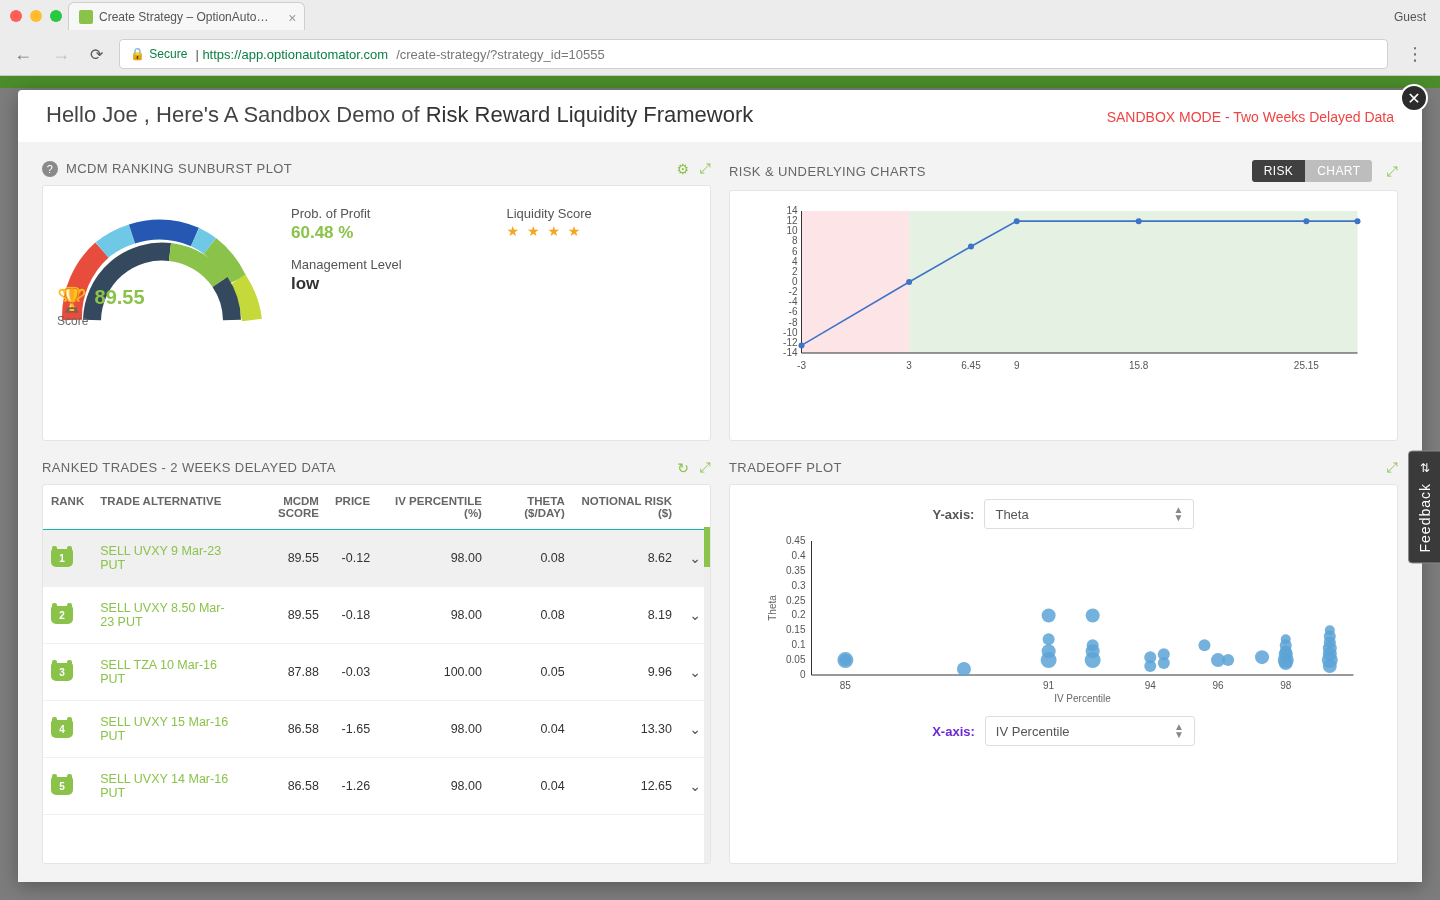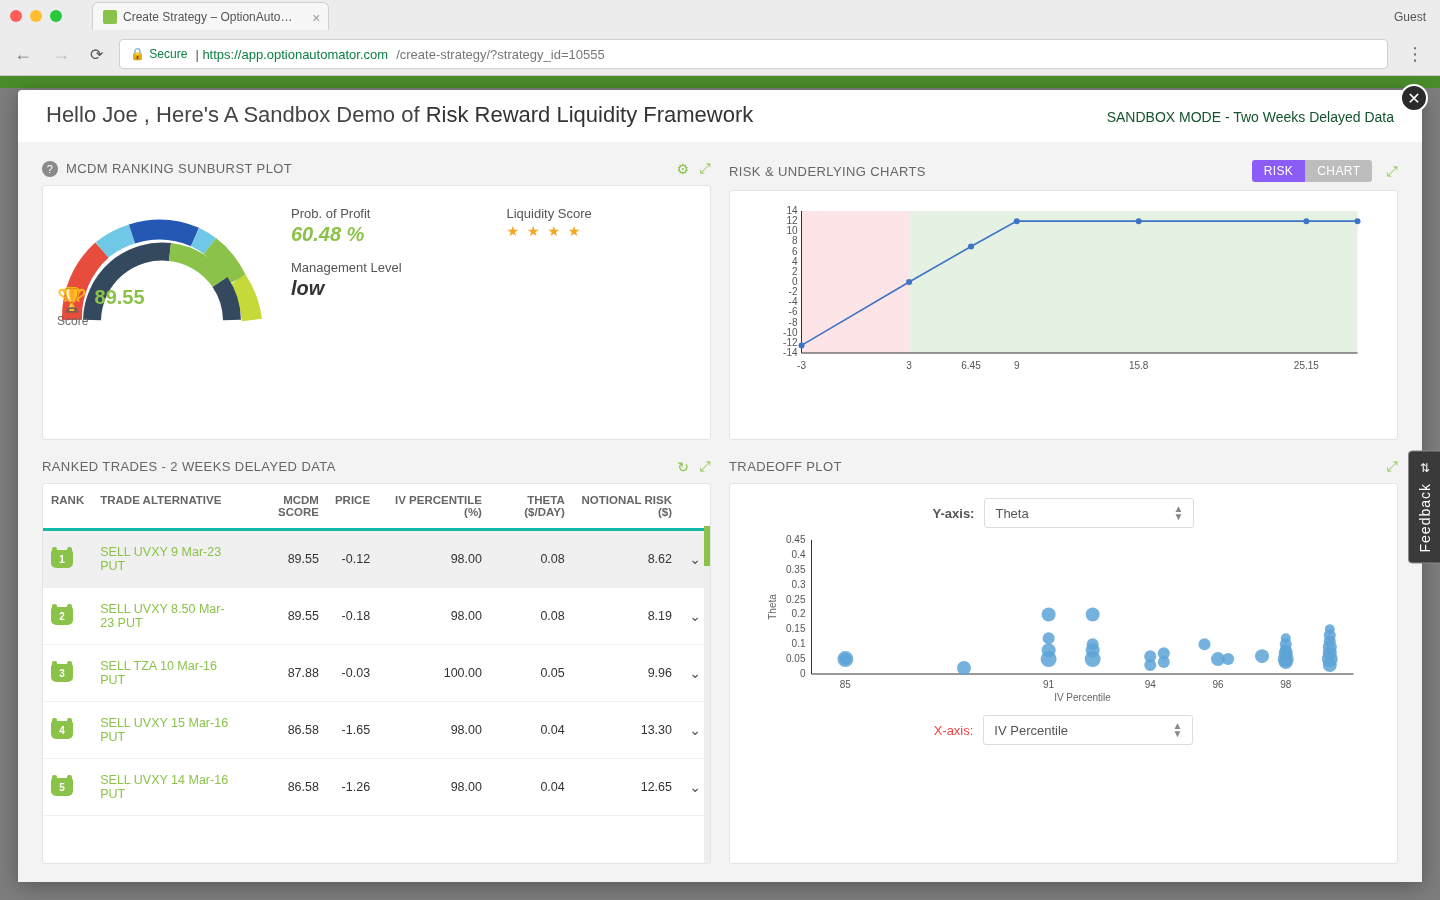--- a/index.html
+++ b/index.html
@@ -10,21 +10,21 @@
     height: 900px;
     overflow: hidden;
     font-size: 13px;
     color: #333;
   }
   
   .browser-chrome { background: #ececec; height: 76px; position: relative; border-bottom: 1px solid #c9c9c9; }
   .traffic-lights { position: absolute; left: 10px; top: 10px; display: flex; gap: 8px; }
   .tlight { width: 12px; height: 12px; border-radius: 50%; }
   .red { background: #ff5f57; } .yellow { background: #ffbd2e; } .green { background: #28c840; }
-  .tab-bar { position: absolute; left: 92px; top: 2px; display: flex; align-items: flex-end; }
+  .tab-bar { position: absolute; left: 68px; top: 2px; display: flex; align-items: flex-end; }
   .tab {
     background: #f7f7f7; border: 1px solid #cfcfcf; border-bottom: none;
     border-radius: 6px 6px 0 0; padding: 6px 36px 6px 10px; font-size: 12px;
     color: #555; position: relative; min-width: 200px; height: 28px;
     display: flex; align-items: center; gap: 6px;
   }
   .tab .favicon { width: 14px; height: 14px; background: #8bc34a; border-radius: 2px; display:inline-block; }
   .tab .tab-close { position: absolute; right: 8px; top: 7px; color: #999; font-size: 14px; }
   .guest { position: absolute; right: 14px; top: 10px; font-size: 12px; color: #555; }
   .nav-row { position: absolute; left: 0; right: 0; top: 32px; height: 44px; display: flex; align-items: center; padding: 0 10px; gap: 12px; }
@@ -52,21 +52,21 @@
   }
   .modal-close {
     position: absolute; right: -6px; top: -6px; width: 28px; height: 28px;
     background: #2b2b2b; color: #fff; border-radius: 50%;
     display: flex; align-items: center; justify-content: center; font-size: 16px;
     border: 2px solid #fff; cursor: pointer;
   }
   .modal-header { padding: 12px 28px 14px; display: flex; justify-content: space-between; align-items: baseline; }
   .modal-title { font-size: 22px; font-weight: 300; color: #444; }
   .modal-title strong { font-weight: 500; color: #333; }
-  .modal-subtitle { font-size: 14px; color: #14532d; }
+  .modal-subtitle { font-size: 14px; color: #ef4444; }
   .modal-body { flex: 1; background: #f3f3f3; padding: 18px 24px; overflow: hidden; position: relative; }
   .grid {
     display: grid;
     grid-template-columns: 1fr 1fr;
     grid-template-rows: auto auto;
     gap: 18px;
     height: 100%;
   }
   .panel { display: flex; flex-direction: column; min-width: 0; }
   .panel-head {
@@ -87,35 +87,35 @@
   
   .sun-row { display: flex; gap: 24px; align-items: flex-start; }
   .gauge-wrap { width: 210px; padding-top: 10px; }
   .gauge-wrap svg { display:block; margin: 0 auto; }
   .score-label { margin-top: -54px; }
   .score-trophy { font-size: 24px; }
   .score-val { color: #8bc34a; font-weight: 700; font-size: 20px; display: inline-block; margin-left: 4px; vertical-align: 4px; }
   .score-word { font-size: 12px; color: #666; }
   .metrics { display: grid; grid-template-columns: 1fr 1fr; gap: 14px 26px; flex: 1; padding-top: 6px; }
   .metric-label { font-size: 13px; color: #555; margin-bottom: 2px; }
-  .metric-value { font-size: 20px; font-weight: 700; font-style: italic; }
+  .metric-value { font-size: 17px; font-weight: 700; }
   .green-text { color: #8bc34a; }
   .stars { color: #f5a623; font-size: 14px; letter-spacing: 2px; }
 
   
   .toggle-pill { display: inline-flex; border-radius: 3px; overflow: hidden; font-size: 12px; }
   .toggle-pill span { padding: 4px 12px; background: #bdbdbd; color: #fff; cursor: pointer; }
-  .toggle-pill span.active { background: #8b5cf6; }
+  .toggle-pill span.active { background: #404040; }
 
   
   .table-wrap { background:#fff; border:1px solid #e4e4e4; border-radius:3px; flex:1; overflow:hidden; position:relative; }
   table { width: 100%; border-collapse: collapse; font-size: 12.5px; }
   thead th {
     text-align: left; font-weight: 600; color: #666; padding: 10px 8px 10px;
-    border-bottom: 3px solid #14b8a6; vertical-align: top; font-size: 11.5px;
+    border-bottom: 1px solid #14b8a6; vertical-align: top; font-size: 11.5px;
   }
   tbody td { padding: 14px 8px; border-bottom: 1px solid #f0f0f0; vertical-align: middle; }
   tbody tr.sel { background: #f0f0f0; }
   .rank-badge {
     display:inline-flex; width:22px; height:18px; background:#8bc34a; border-radius:3px 3px 5px 5px;
     color:#fff; font-size:10px; align-items:center; justify-content:center; font-weight:700;
     position:relative;
   }
   .rank-badge::before, .rank-badge::after{
     content:''; position:absolute; top:-3px; width:5px; height:7px; background:#8bc34a; border-radius:2px 2px 0 0;
@@ -451,21 +451,21 @@
               <circle class="scatter-dot" cx="522.25" cy="104.26666666666668" r="5"></circle>
               <circle class="scatter-dot" cx="566.2874999999999" cy="131.06666666666666" r="7"></circle>
               <circle class="scatter-dot" cx="566.2874999999999" cy="125.1111111111111" r="8"></circle>
               <circle class="scatter-dot" cx="566.2874999999999" cy="119.15555555555555" r="7"></circle>
               <circle class="scatter-dot" cx="566.2874999999999" cy="113.2" r="7"></circle>
               <circle class="scatter-dot" cx="566.2874999999999" cy="107.24444444444444" r="6"></circle>
               <circle class="scatter-dot" cx="566.2874999999999" cy="101.28888888888888" r="6"></circle>
               <circle class="scatter-dot" cx="566.2874999999999" cy="95.33333333333334" r="5"></circle>
             </svg>
           <div class="tradeoff-controls bottom">
-            <span style="font-weight:400;color:#ef4444">X-axis:</span>
+            <span style="font-weight:700;color:#6d28d9">X-axis:</span>
             <div class="select-box">
               <span>IV Percentile</span>
               <span class="updown">
                   <span>▲</span>
                   <span>▼</span>
                 </span>
             </div>
           </div>
         </div>
       </div>

